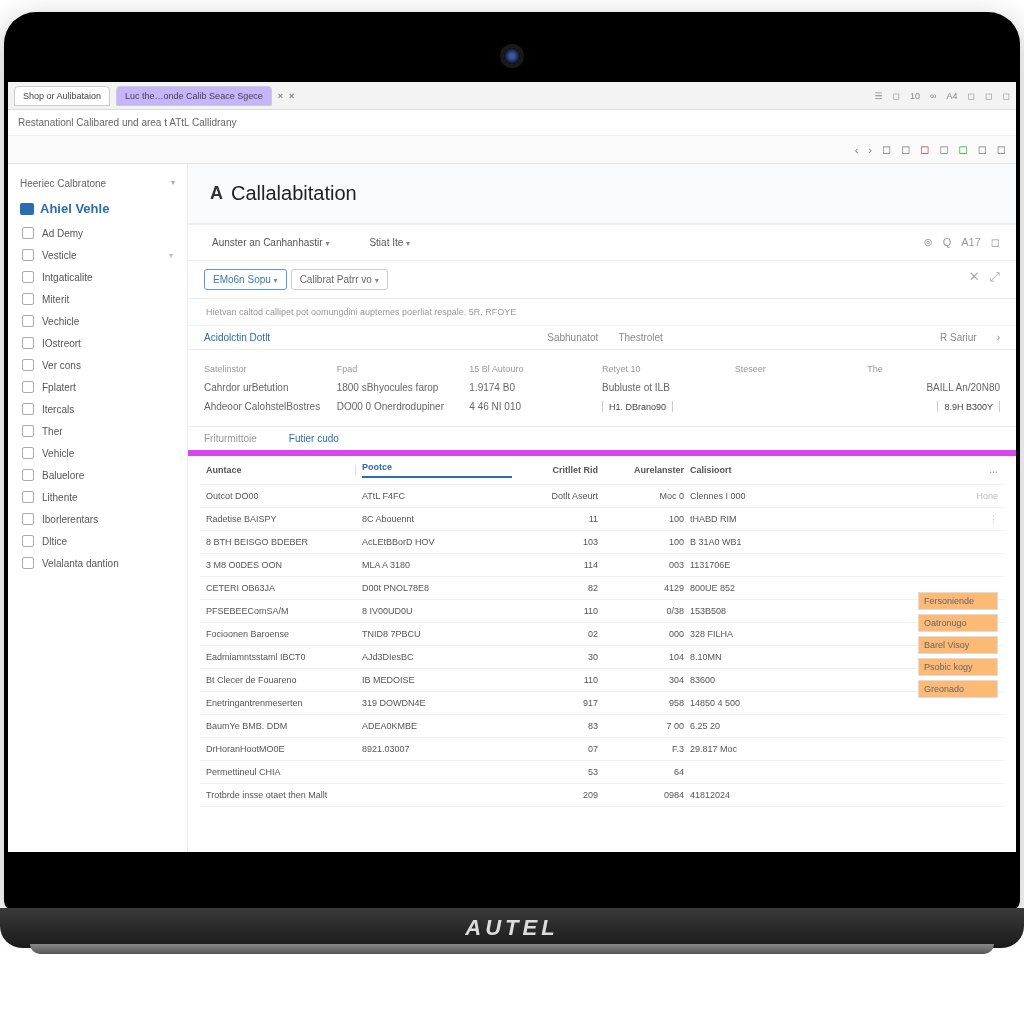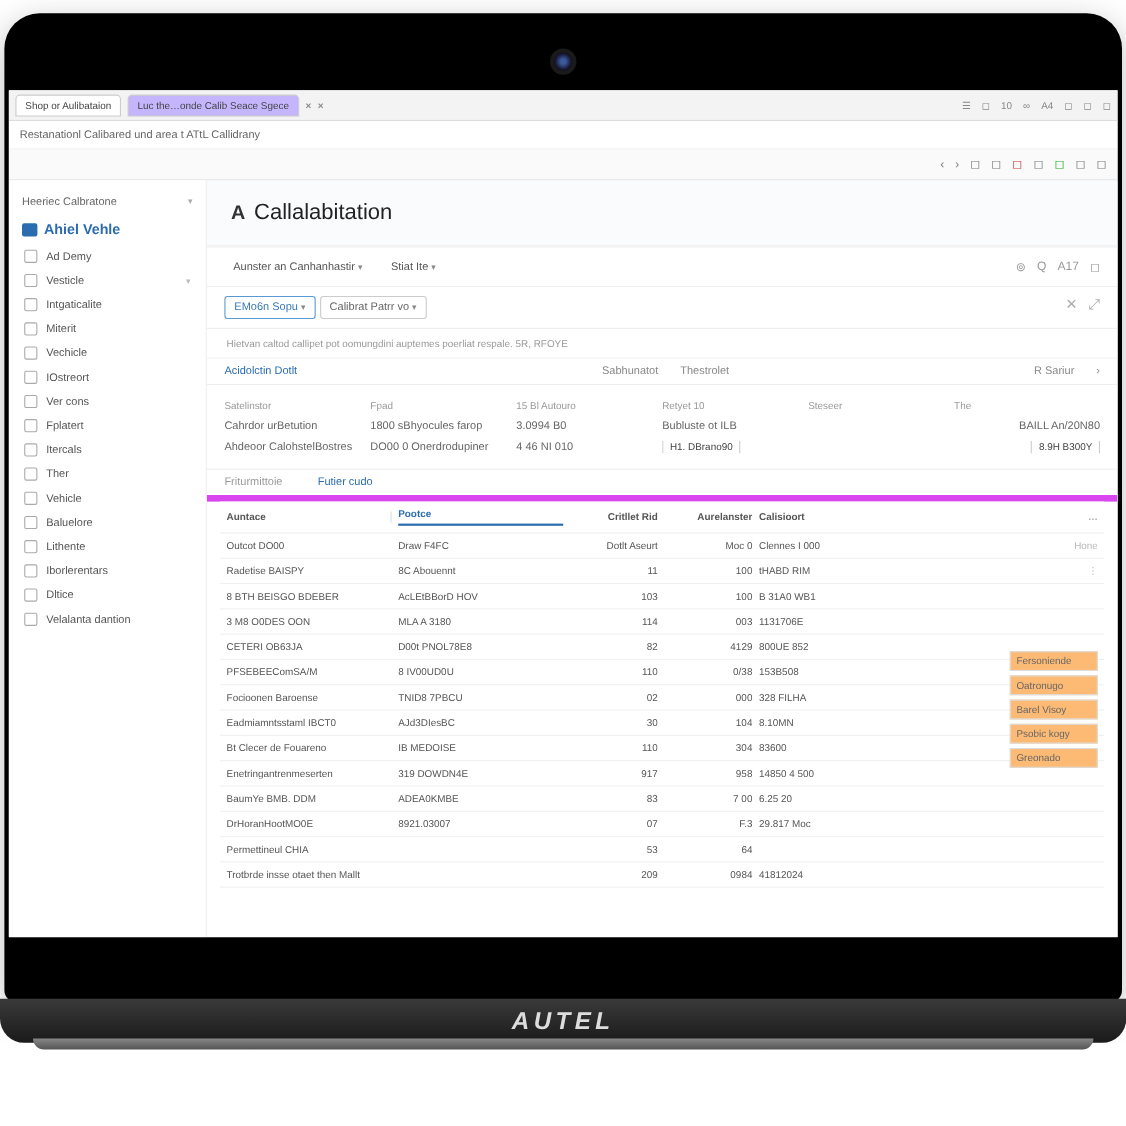--- a/index.html
+++ b/index.html
@@ -25,21 +25,21 @@
 .sb-brand{display:flex;align-items:center;gap:6px;padding:6px 8px;font-size:13px;color:#2b6cb0;font-weight:600}
 .sb-brand .ic{width:14px;height:12px;background:#2b6cb0;border-radius:2px}
 .sb-item{display:flex;align-items:center;gap:8px;padding:5px 10px;color:#555;cursor:pointer}
 .sb-ic{width:12px;height:12px;border:1px solid #aaa;border-radius:2px}
 .sb-item .caret{margin-left:auto;color:#bbb;font-size:8px}
 .content{flex:1;display:flex;flex-direction:column;overflow:hidden}
 .page-title{padding:18px 22px;font-size:20px;color:#444;font-weight:300;display:flex;align-items:center;gap:8px;background:#fafbfc;border-bottom:1px solid #eee}
 .page-title b{font-weight:400;color:#222}
 .logo-a{font-weight:700;color:#333;font-size:18px}
 .panel{background:#fff;margin:0;border-top:1px solid #eee;flex:1;overflow:auto;font-size:10px;color:#555}
-.sub-tabs{display:flex;align-items:center;padding:8px 16px;gap:10px;border-bottom:1px solid #eee}
+.sub-tabs{display:flex;align-items:center;padding:8px 16px;gap:24px;border-bottom:1px solid #eee}
 .subtab{padding:4px 8px;cursor:pointer;color:#555}
 .caret{font-size:8px;color:#888}
 .sub-right{margin-left:auto;display:flex;gap:10px;color:#999;font-size:11px}
 .filter-row{display:flex;padding:8px 16px;gap:4px;border-bottom:1px solid #eee}
 .pill{border:1px solid #5a9ad4;color:#3a78b8;padding:4px 8px;border-radius:3px;cursor:pointer;font-size:10px}
 .pill.gray{border-color:#ccc;color:#666}
 .close-x{margin-left:auto;color:#aaa;cursor:pointer;font-size:13px}
 .helper{padding:8px 18px;color:#999;font-size:9px;border-bottom:1px solid #f2f2f2}
 .topnav{display:flex;padding:6px 16px;gap:20px;border-bottom:1px solid #eee;color:#888;font-size:10px}
 .topnav .active{color:#2b6cb0}
@@ -236,21 +236,21 @@
                 <div class="hdr">Fpad</div>
                 <div class="hdr">15 Bl Autouro</div>
                 <div class="hdr">Retyet  10</div>
                 <div class="hdr">Steseer</div>
                 <div class="hdr">The</div>
               </div>
               <div id="sum-rows">
                   <div class="srow">
                     <div>Cahrdor urBetution</div>
                     <div>1800 sBhyocules farop</div>
-                    <div>3.0994 B0</div>
+                    <div>1.9174 B0</div>
                     <div>Bubluste ot ILB</div>
                     <div></div>
                     <div style="text-align:right"><span>BAILL An/20N80</span></div>
                   </div>
                   <div class="srow">
                     <div>Ahdeoor CalohstelBostres</div>
                     <div>DO00 0 Onerdrodupiner</div>
                     <div>4 46 NI 010</div>
                     <div><span class="inputlike">H1. DBrano90</span></div>
                     <div></div>
@@ -269,21 +269,21 @@
                 <div class="col c1">Auntace</div>
                 <div class="col c2">Pootce</div>
                 <div class="col c3">Critllet Rid</div>
                 <div class="col c4">Aurelanster</div>
                 <div class="col c5">Calisioort</div>
                 <div class="col c6" style="text-align:right;color:#aaa">…</div>
               </div>
               <div id="table-rows">
                   <div class="grow">
                     <div class="col c1">Outcot DO00</div>
-                    <div class="col c2">Draw F4FC</div>
+                    <div class="col c2">ATtL F4FC</div>
                     <div class="col c3">Dotlt Aseurt</div>
                     <div class="col c4">Moc 0</div>
                     <div class="col c5">Clennes I 000</div>
                     <div class="col c6" style="text-align:right;color:#bbb">Hone</div>
                   </div>
                   <div class="grow">
                     <div class="col c1">Radetise BAISPY</div>
                     <div class="col c2">8C Abouennt</div>
                     <div class="col c3">11</div>
                     <div class="col c4">100</div>

